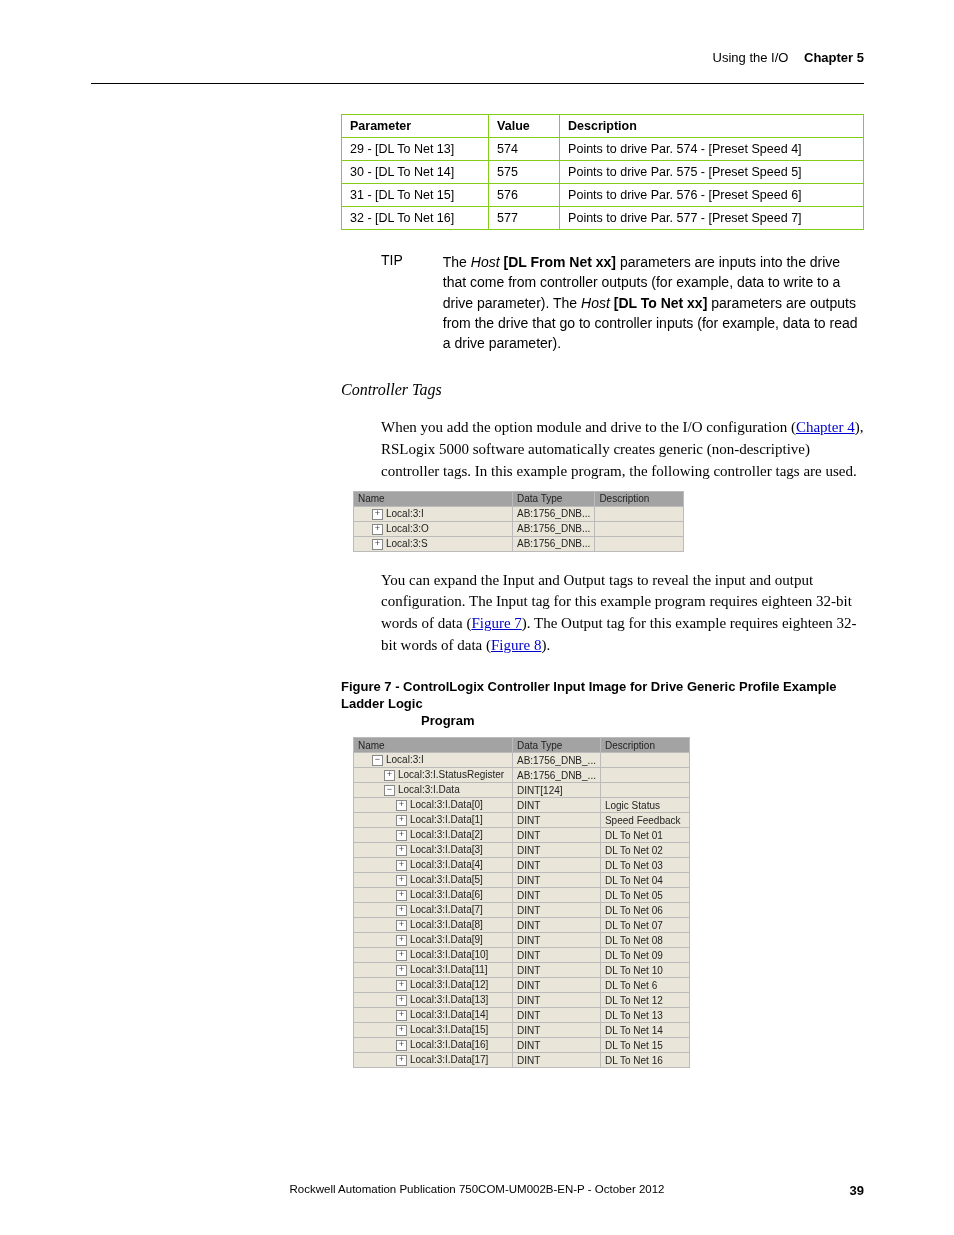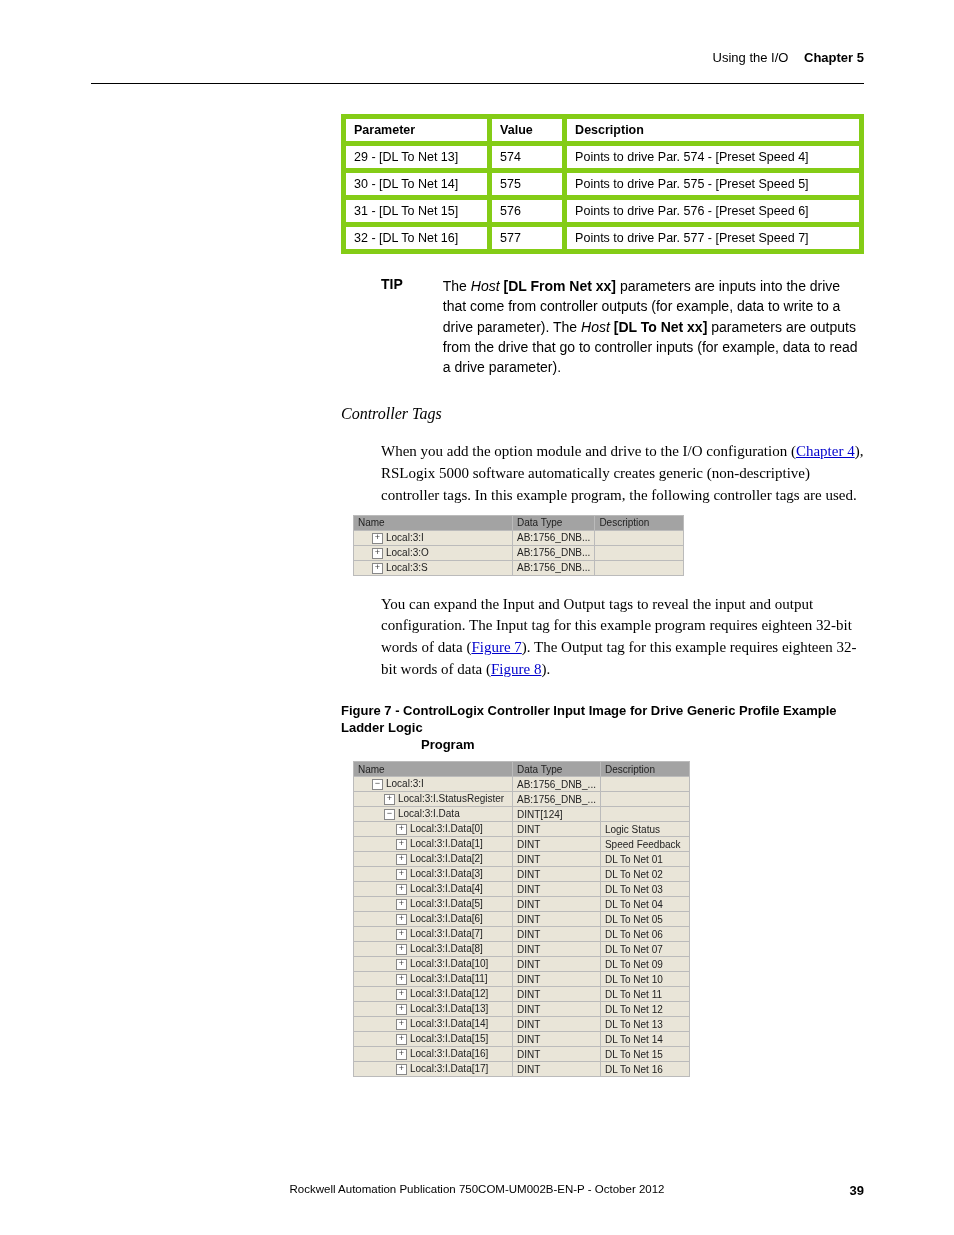--- a/index.html
+++ b/index.html
@@ -38,37 +38,37 @@
     margin-left: 250px;
     margin-top: 30px;
   }
   table.paramtable {
     border-collapse: collapse;
     width: 100%;
     font-size: 12.5px;
     font-family: "Myriad Pro", Arial, sans-serif;
   }
   table.paramtable th, table.paramtable td {
-    border: 5px solid #84cc16;
+    border: 1px solid #84cc16;
     text-align: left;
     padding: 4px 8px;
     vertical-align: top;
   }
   table.paramtable th {
     font-weight: 700;
     background: #fff;
   }
   .tip-block {
     display: flex;
     margin-top: 22px;
     margin-left: 40px;
     gap: 40px;
   }
   .tip-label {
-    font-weight: 700;
+    font-weight: 400;
     font-family: "Myriad Pro", Arial, sans-serif;
     font-size: 14px;
     flex: 0 0 auto;
   }
   .tip-text {
     font-family: "Myriad Pro", Arial, sans-serif;
     font-size: 14px;
     line-height: 1.45;
   }
   .tip-text .italic { font-style: italic; }
@@ -311,33 +311,38 @@
             <td class="first"><span class="pad3"><span class="exp">+</span><span>Local:3:I.Data[7]</span></span></td>
             <td class="dt">DINT</td>
             <td class="desc">DL To Net 06</td>
           </tr>
           <tr>
             <td class="first"><span class="pad3"><span class="exp">+</span><span>Local:3:I.Data[8]</span></span></td>
             <td class="dt">DINT</td>
             <td class="desc">DL To Net 07</td>
           </tr>
           <tr>
+            <td class="first"><span class="pad3"><span class="exp">+</span><span>Local:3:I.Data[9]</span></span></td>
+            <td class="dt">DINT</td>
+            <td class="desc">DL To Net 08</td>
+          </tr>
+          <tr>
             <td class="first"><span class="pad3"><span class="exp">+</span><span>Local:3:I.Data[10]</span></span></td>
             <td class="dt">DINT</td>
             <td class="desc">DL To Net 09</td>
           </tr>
           <tr>
             <td class="first"><span class="pad3"><span class="exp">+</span><span>Local:3:I.Data[11]</span></span></td>
             <td class="dt">DINT</td>
             <td class="desc">DL To Net 10</td>
           </tr>
           <tr>
             <td class="first"><span class="pad3"><span class="exp">+</span><span>Local:3:I.Data[12]</span></span></td>
             <td class="dt">DINT</td>
-            <td class="desc">DL To Net 11</td>
+            <td class="desc">DL To Net 6</td>
           </tr>
           <tr>
             <td class="first"><span class="pad3"><span class="exp">+</span><span>Local:3:I.Data[13]</span></span></td>
             <td class="dt">DINT</td>
             <td class="desc">DL To Net 12</td>
           </tr>
           <tr>
             <td class="first"><span class="pad3"><span class="exp">+</span><span>Local:3:I.Data[14]</span></span></td>
             <td class="dt">DINT</td>
             <td class="desc">DL To Net 13</td>

